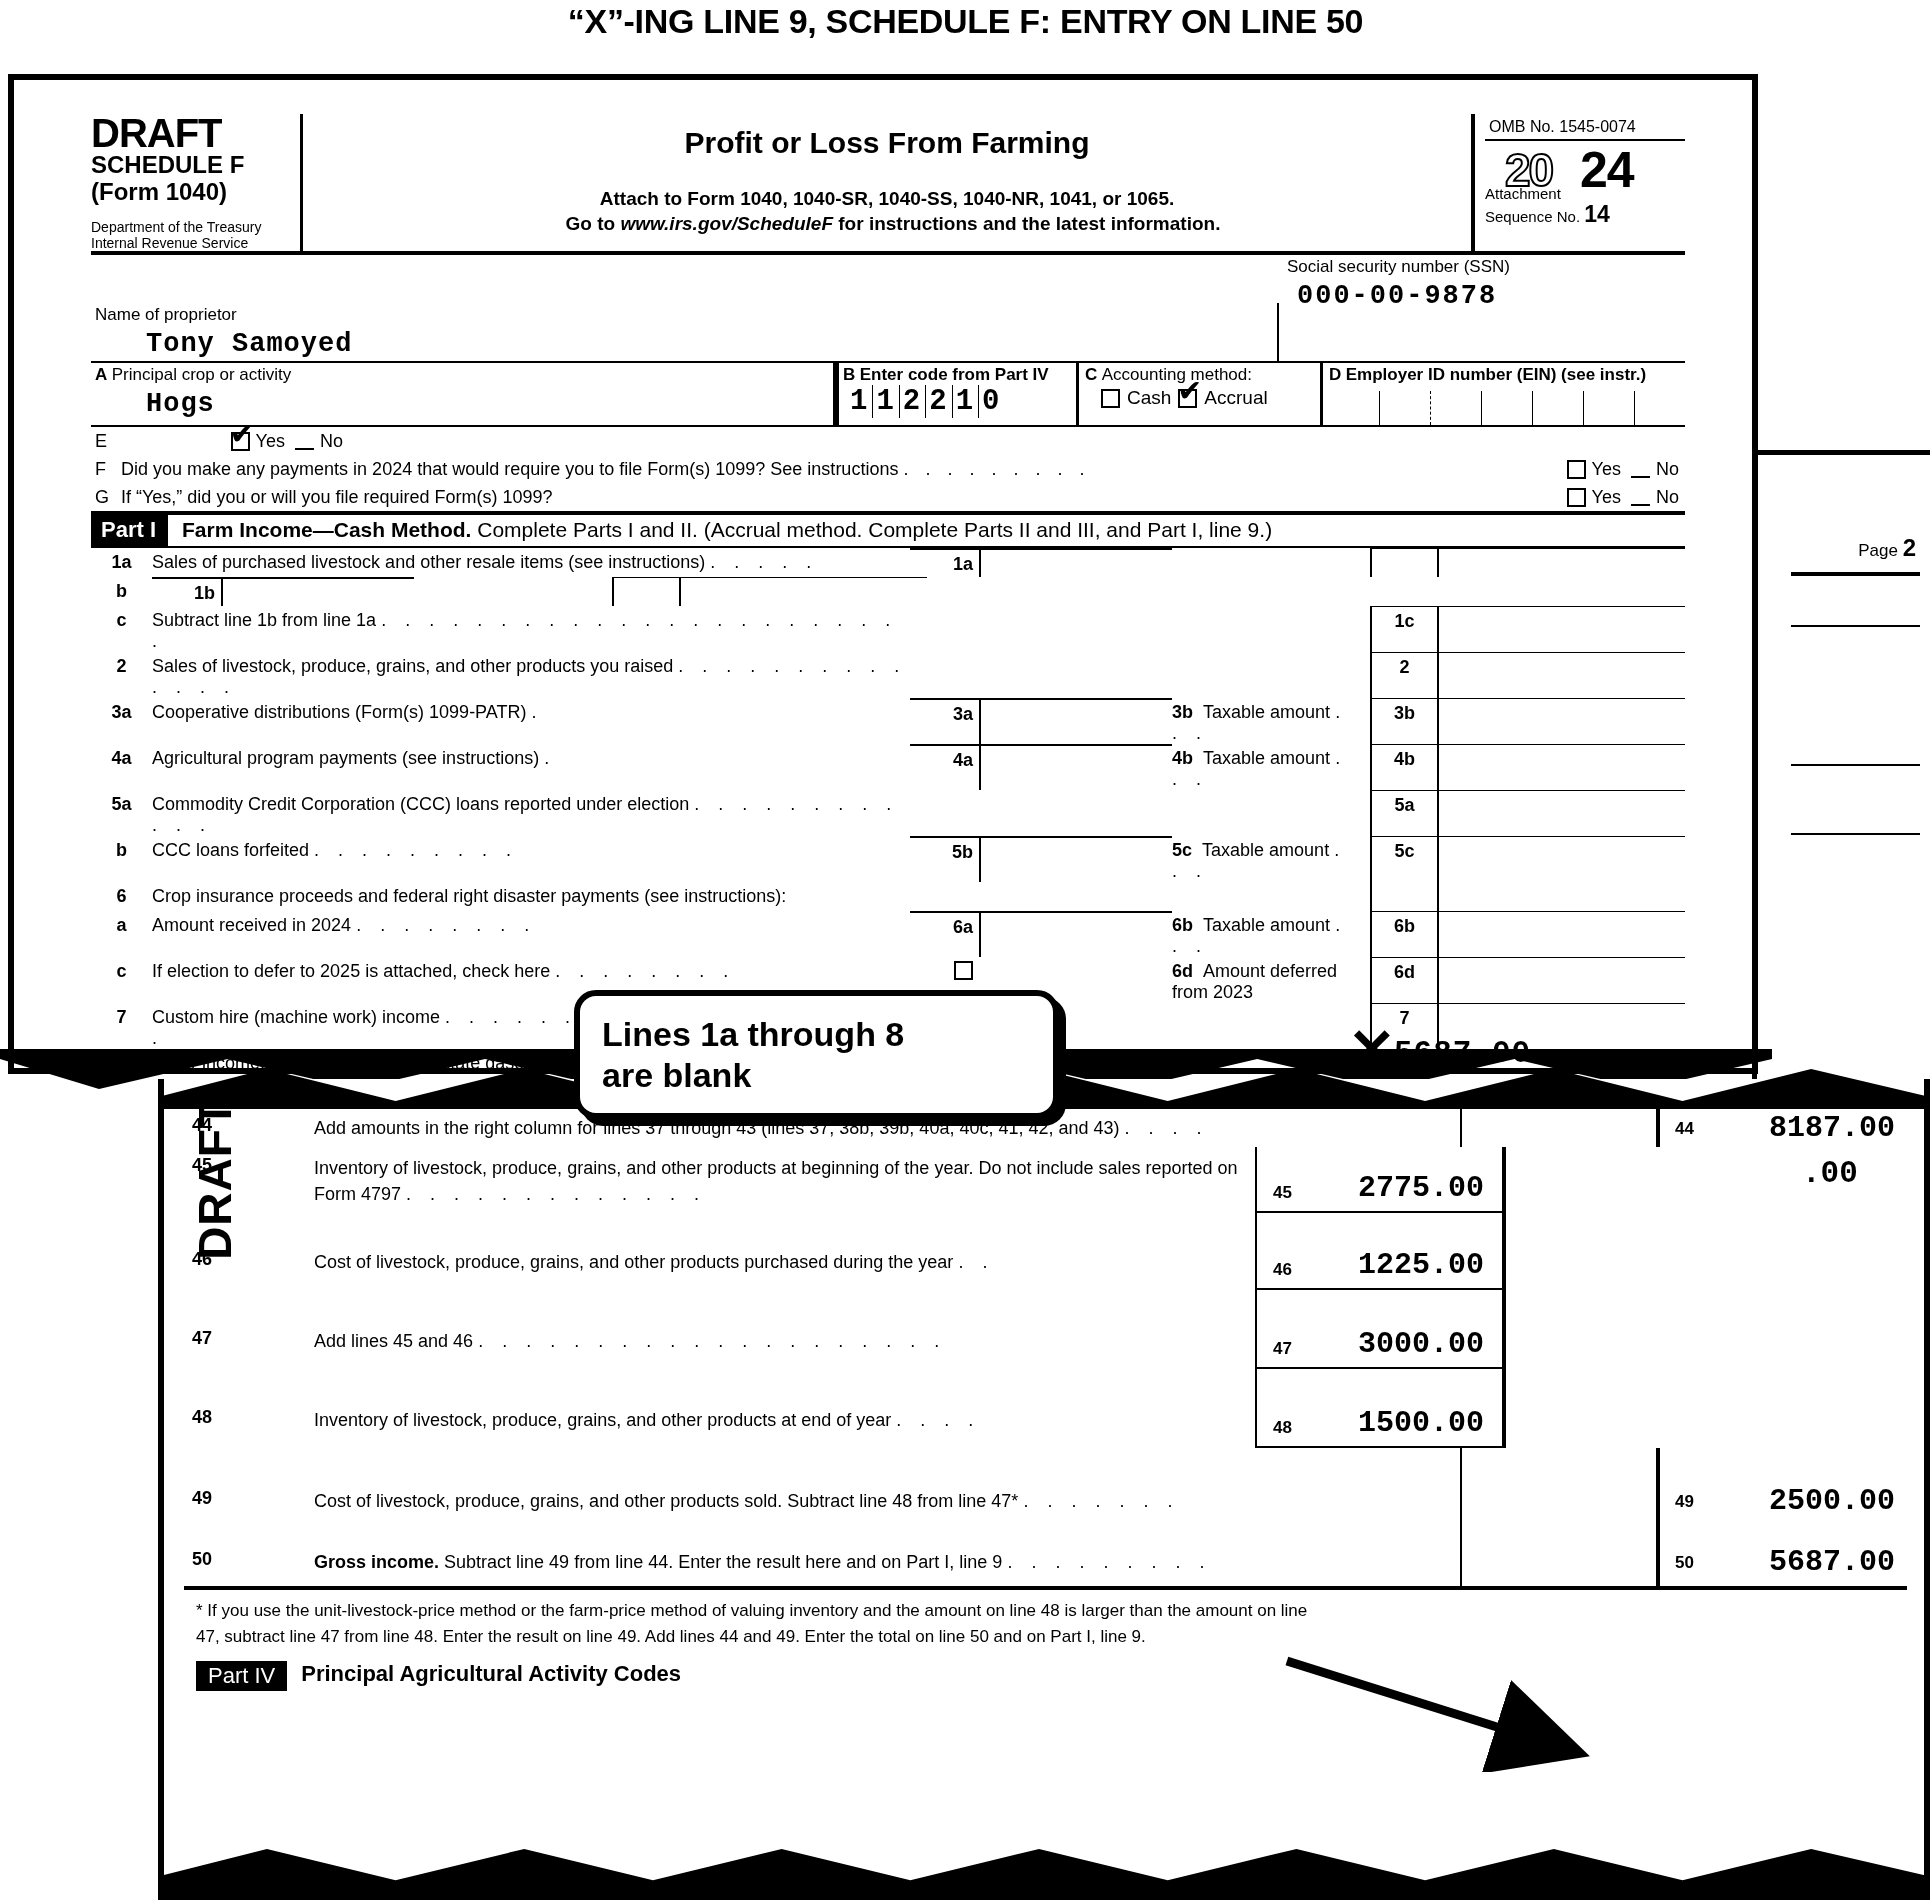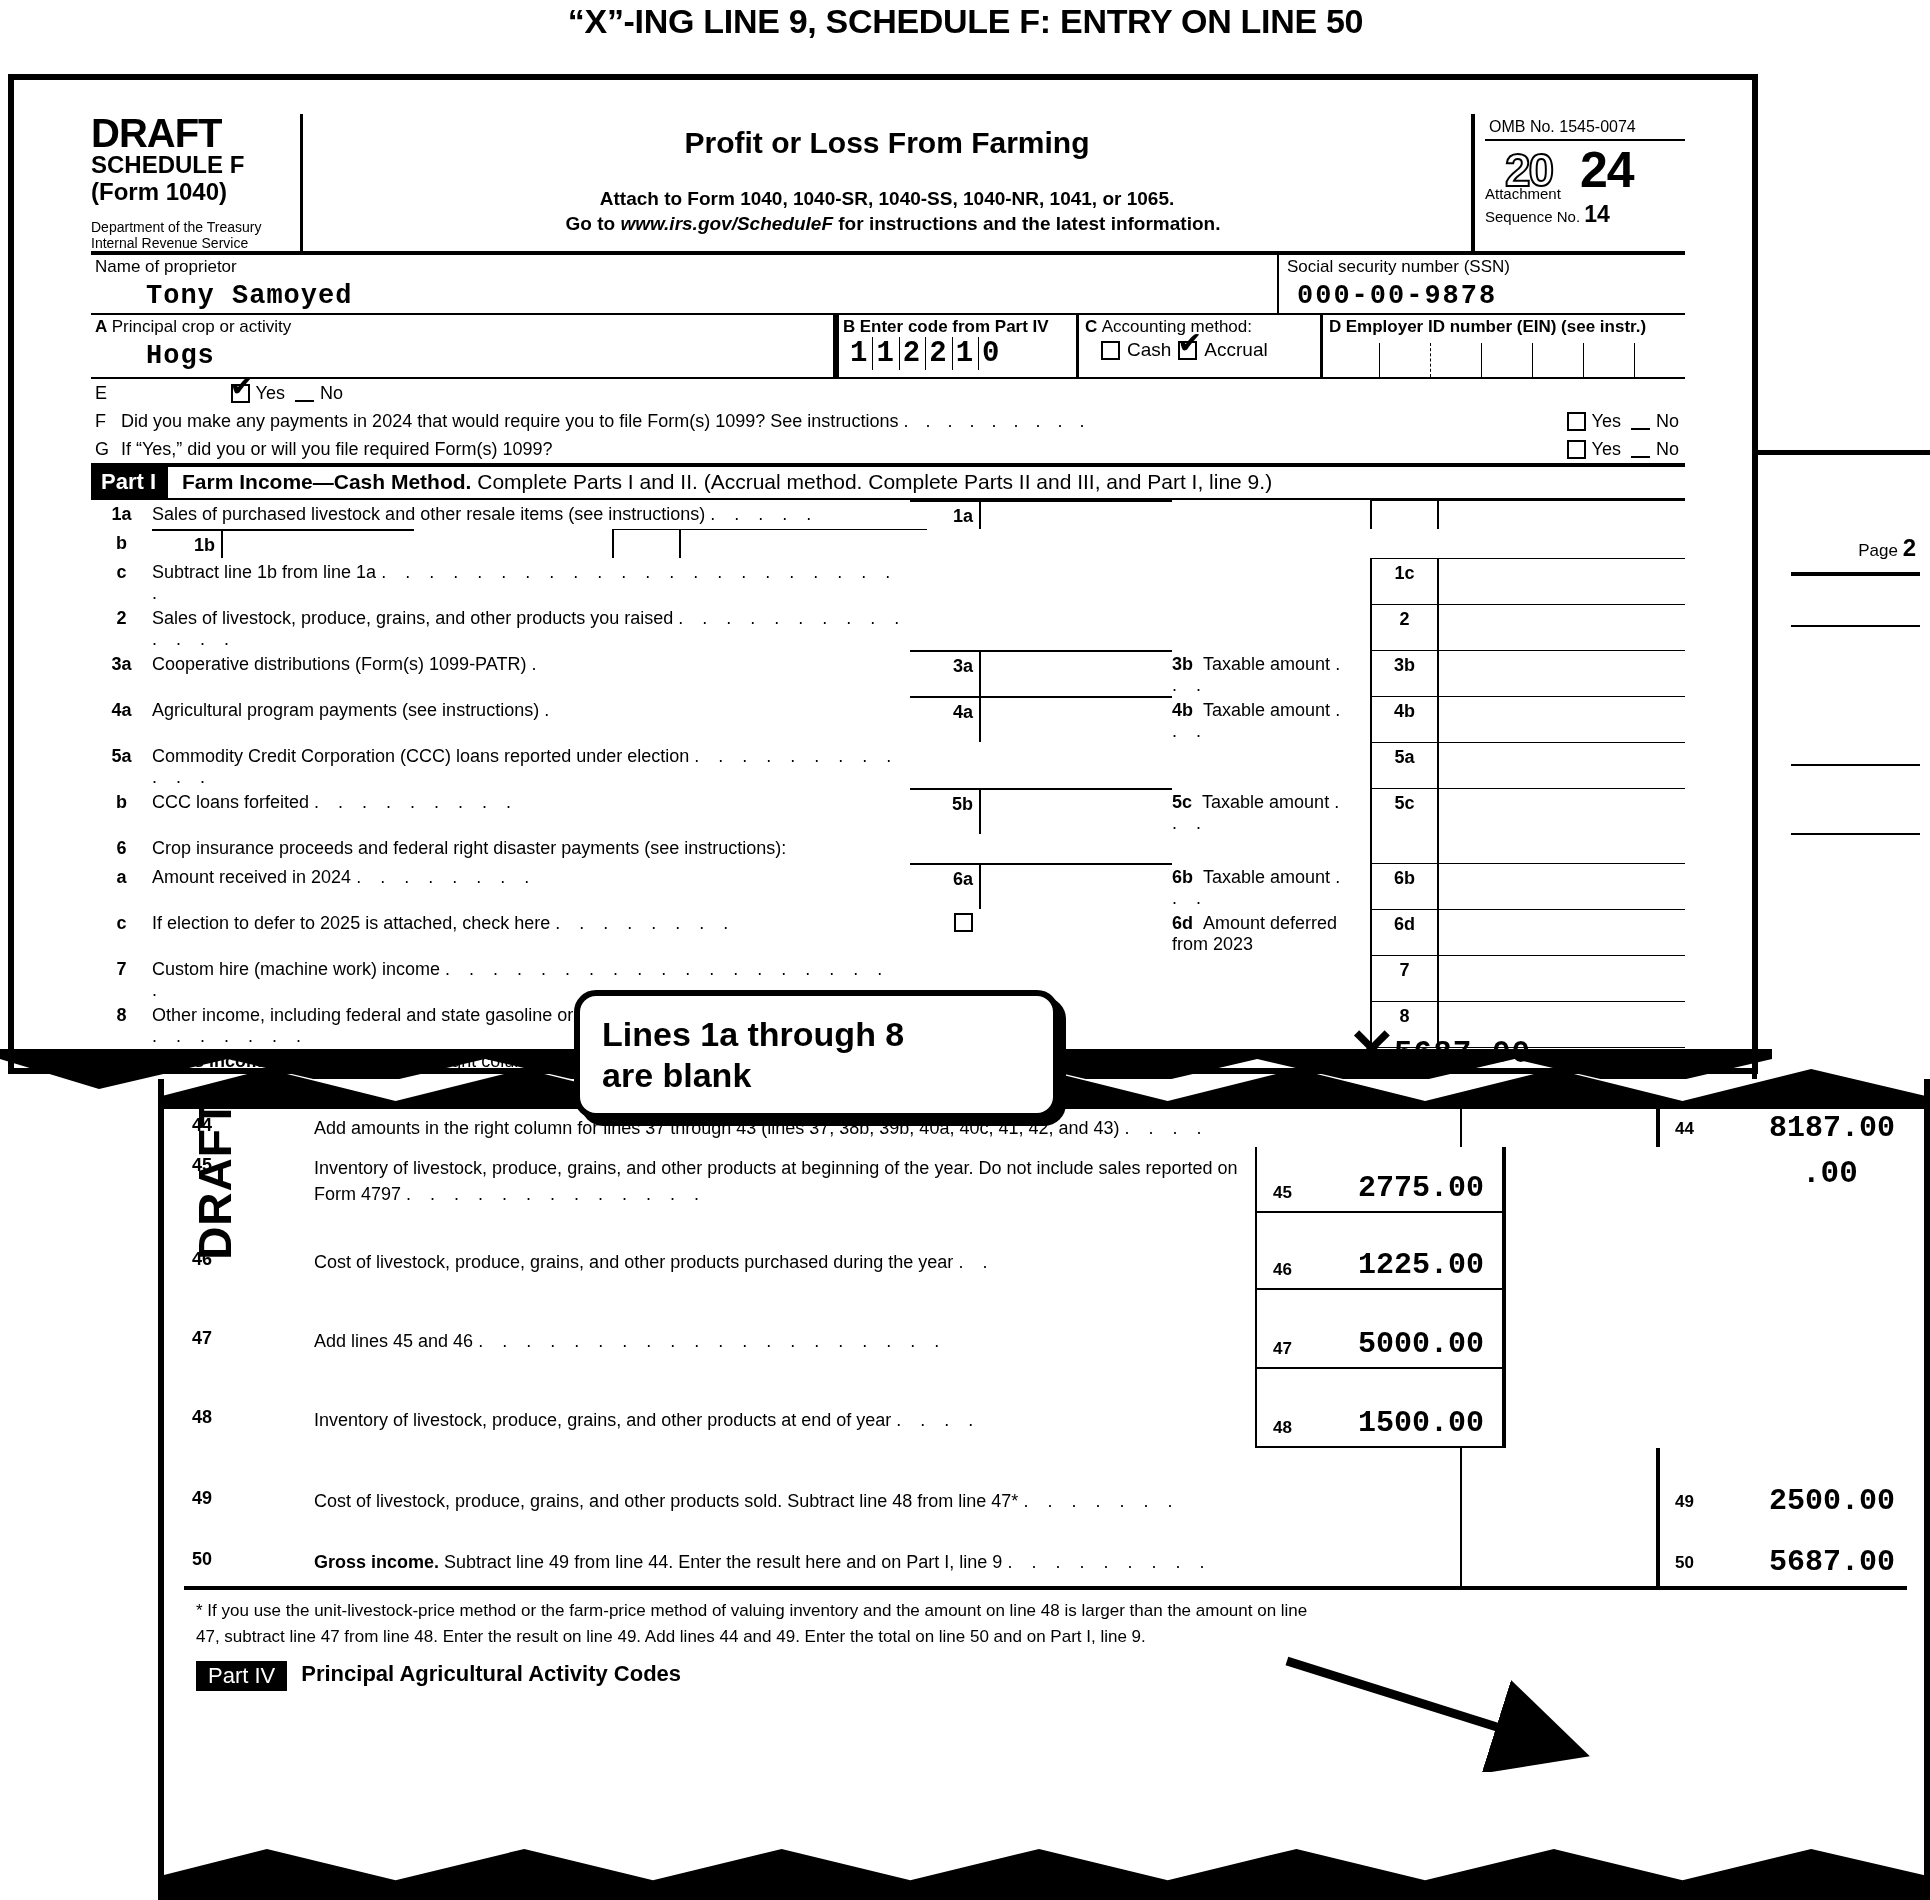--- a/index.html
+++ b/index.html
@@ -65,21 +65,21 @@
   .mh-right .year20 {
     position: absolute; left: 20px; top: 2px; font-size: 46px; font-weight: bold;
     color: #fff; -webkit-text-stroke: 2px #000; letter-spacing: -2px;
   }
   .mh-right .year24 { position: absolute; left: 95px; top: 0px; font-size: 50px; font-weight: bold; letter-spacing: -1px; }
   .mh-right .attach { font-size: 15px; line-height: 1.08; position: relative; top: -6px; }
   .mh-right .attach b { font-size: 23px; }
 
   
   .row-name { display: flex; border-bottom: 2px solid #000; }
-  .rn-left { flex: 1; border-right: 2px solid #000; padding: 2px 0 0 4px; }
+  .rn-left { flex: 1; border-right: 2px solid #000; padding: 2px 0 0 4px; margin-top: 48px; }
   .rn-right { width: 406px; padding: 2px 0 0 8px; }
   .lbl { font-size: 17px; }
   .typed { font-family: "Liberation Mono", monospace; font-size: 27px; font-weight: bold; letter-spacing: 1px; padding: 4px 0 2px 51px; }
   .typed.ssn { padding-left: 10px; letter-spacing: 2px; }
 
   
   .row-abcd { display: flex; border-bottom: 2px solid #000; }
   .abcd-a { flex: 1; border-right: 3px solid #000; padding: 2px 0 0 4px; }
   .abcd-b { width: 243px; border: 3px solid #000; border-top: none; border-bottom: none; padding: 2px 0 0 4px; }
   .abcd-c { width: 244px; border-right: 3px solid #000; padding: 2px 0 0 6px; }
@@ -523,21 +523,21 @@
         <span class="bval" style="width:188px;padding-bottom:6px">1225.00</span>
       </span>
       <span class="right-col" style="flex:1"></span>
     </div>
 
     <div class="p2row" style="height:79px">
       <span class="n" style="padding-top:38px">47</span>
       <span class="d" style="padding-left:69px;width:1010px;flex:none;padding-top:38px"><span>Add lines 45 and 46</span> <span class="dots2">. . . . . . . . . . . . . . . . . . . .</span></span>
       <span class="mid-col brdb" style="width:249px;display:flex;align-items:flex-end">
         <span class="bnum" style="padding-top:0;padding-bottom:8px">47</span>
-        <span class="bval" style="width:188px;padding-bottom:6px">5000.00</span>
+        <span class="bval" style="width:188px;padding-bottom:6px">3000.00</span>
       </span>
       <span class="right-col" style="flex:1"></span>
     </div>
 
     <div class="p2row" style="height:79px">
       <span class="n" style="padding-top:38px">48</span>
       <span class="d" style="padding-left:69px;width:1010px;flex:none;padding-top:38px"><span>Inventory of livestock, produce, grains, and other products at end of year</span> <span class="dots2">. . . .</span></span>
       <span class="mid-col brdb" style="width:249px;display:flex;align-items:flex-end">
         <span class="bnum" style="padding-top:0;padding-bottom:8px">48</span>
         <span class="bval" style="width:188px;padding-bottom:6px">1500.00</span>

